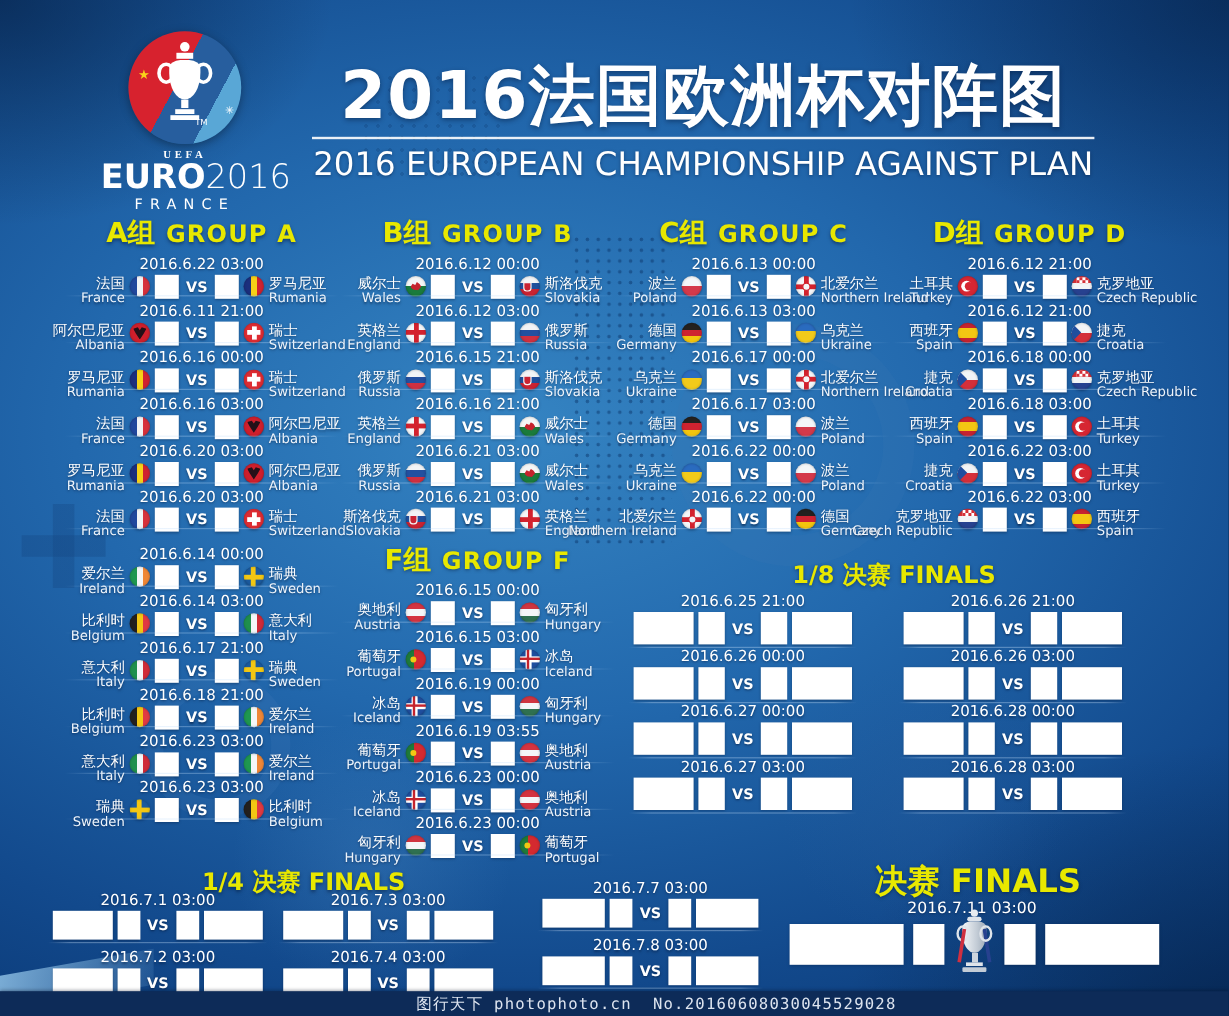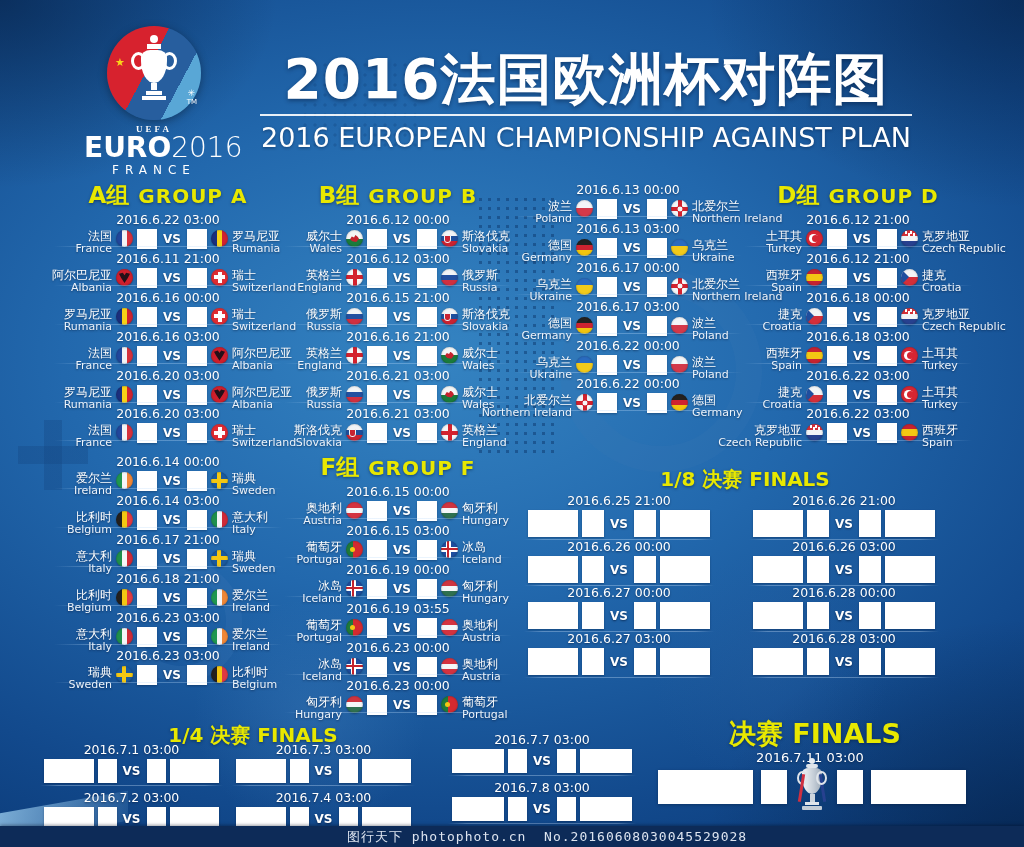--- a/index.html
+++ b/index.html
@@ -32,21 +32,21 @@
   .b-cup::before,.b-cup::after{content:"";position:absolute;top:17px;width:9px;height:12px;border:3px solid #fff;border-radius:50%;}
   .b-cup::before{left:-3px;} .b-cup::after{right:-3px;}
   .b-lid{width:8px;height:8px;border-radius:50%;background:#fff;margin:0 auto;}
   .b-neck{width:14px;height:5px;background:#fff;margin:1px auto;}
   .b-body{width:26px;height:33px;background:#fff;margin:0 auto;border-radius:10px 10px 14px 14px/8px 8px 24px 24px;}
   .b-stem{width:6px;height:7px;background:#fff;margin:0 auto;}
   .b-base{width:16px;height:4px;background:#fff;margin:1px auto;}
   .b-base2{width:24px;height:4px;background:#fff;margin:1px auto;}
   .b-star{position:absolute;left:8px;top:30px;color:#f9d21a;font-size:11px;}
   .b-spark{position:absolute;right:6px;bottom:22px;color:#fff;font-size:9px;}
-  .tm-mark{position:absolute;right:4px;bottom:14px;font-size:7px;color:#fff;}
+  .tm-mark{position:absolute;right:28px;bottom:14px;font-size:7px;color:#fff;}
   .uefa{font-size:9px;letter-spacing:3px;margin-top:4px;font-weight:bold;font-family:Liberation Serif, serif;}
   .euroline{font-size:28px;line-height:28px;font-weight:800;letter-spacing:0;}
   .euroline .yr{font-weight:300;}
   .france{font-size:12px;letter-spacing:6px;margin-top:1px;}
 
   .titles{position:absolute;left:252px;top:48px;width:668px;text-align:center;}
   .title-cn{font-size:55px;line-height:62px;font-weight:bold;letter-spacing:1px;margin:0;
     text-shadow:0 2px 4px rgba(0,20,50,.45);white-space:nowrap;}
   .title-rule{height:2px;background:rgba(255,255,255,.9);margin:4px 8px 8px;}
   .title-en{font-size:27px;line-height:28px;font-weight:normal;margin:0;white-space:nowrap;
@@ -56,21 +56,21 @@
   .group{position:absolute;width:216px;}
   .g-head{text-align:center;font-weight:bold;color:var(--yellow);height:26px;line-height:25px;margin-bottom:4px;
     text-shadow:0 1px 3px rgba(0,20,50,.5);white-space:nowrap;}
   .g-cn{font-size:23px;margin-right:9px;}
   .g-en{font-size:20px;letter-spacing:1px;}
   .match{position:relative;height:38.9px;}
   .match::after{content:"";position:absolute;left:-6px;right:-6px;top:33px;height:1px;
     background:linear-gradient(90deg,rgba(190,220,250,0),rgba(190,220,250,.32) 15% 85%,rgba(190,220,250,0));}
   .m-date{font-size:12.5px;height:14px;line-height:14px;text-align:center;color:#fff;
     text-shadow:0 1px 2px rgba(0,20,50,.5);white-space:nowrap;}
-  .m-row{display:flex;justify-content:flex-end;align-items:flex-start;gap:4px;height:24px;margin-top:2px;}
+  .m-row{display:flex;justify-content:flex-start;align-items:flex-start;gap:4px;height:24px;margin-top:2px;}
   .names{position:relative;width:44px;height:24px;}
   .names span{position:absolute;white-space:nowrap;line-height:11px;text-shadow:0 1px 2px rgba(0,20,50,.5);}
   .names .cn{top:2px;font-size:12px;}
   .names .en{top:14px;font-size:11px;color:#eef4fb;}
   .names.home .cn,.names.home .en{right:0;}
   .names.away .cn,.names.away .en{left:0;}
   .sbox{width:20px;height:20px;background:#fff;flex:none;box-shadow:0 1px 2px rgba(0,20,50,.35);margin-top:0;}
   .vs{width:22px;text-align:center;font-size:12px;font-weight:bold;flex:none;margin-top:3px;
     text-shadow:0 1px 2px rgba(0,20,50,.6);}
 
@@ -610,20 +610,21 @@
           <span class="sbox"></span>
           <span class="flag f-england"></span>
           <div class="names away">
             <span class="cn">英格兰</span>
             <span class="en">England</span>
           </div>
         </div>
       </div>
     </section>
     <section class="group" style="left: 520px; top: 183px;">
+      <div class="g-head"><span class="g-cn">C组</span><span class="g-en">GROUP C</span></div>
       <div class="match">
         <div class="m-date">2016.6.13  00:00</div>
         <div class="m-row">
           <div class="names home">
             <span class="cn">波兰</span>
             <span class="en">Poland</span>
           </div>
           <span class="flag f-poland"></span>
           <span class="sbox"></span>
           <span class="vs">VS</span>

